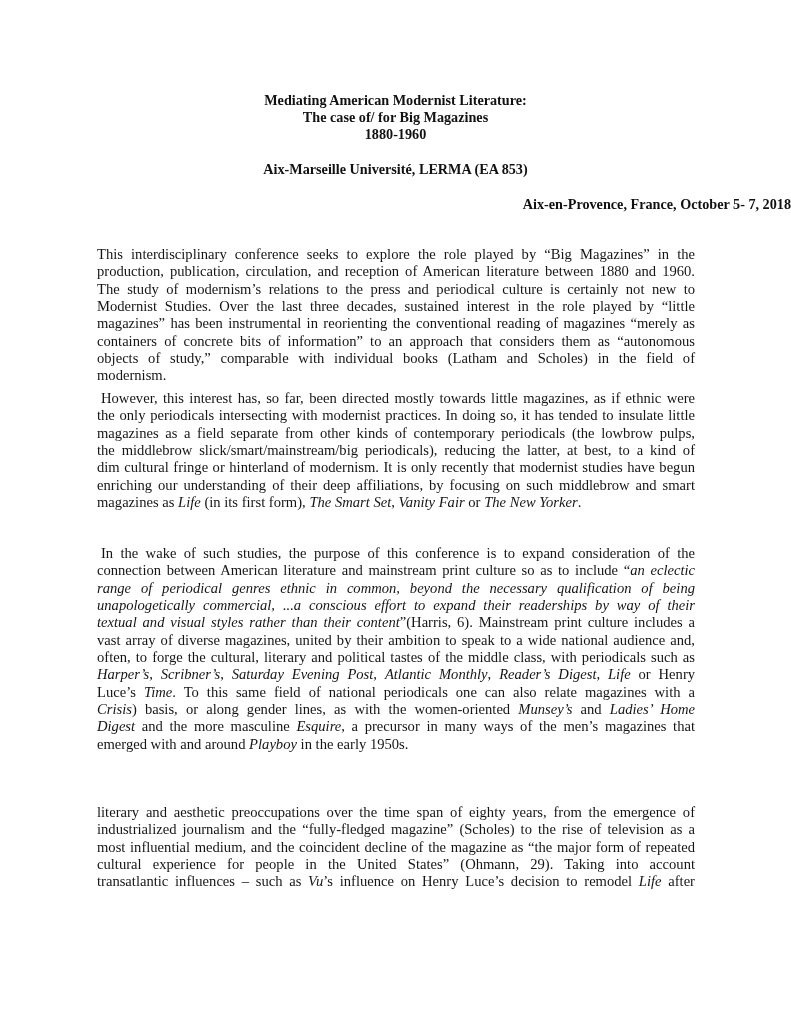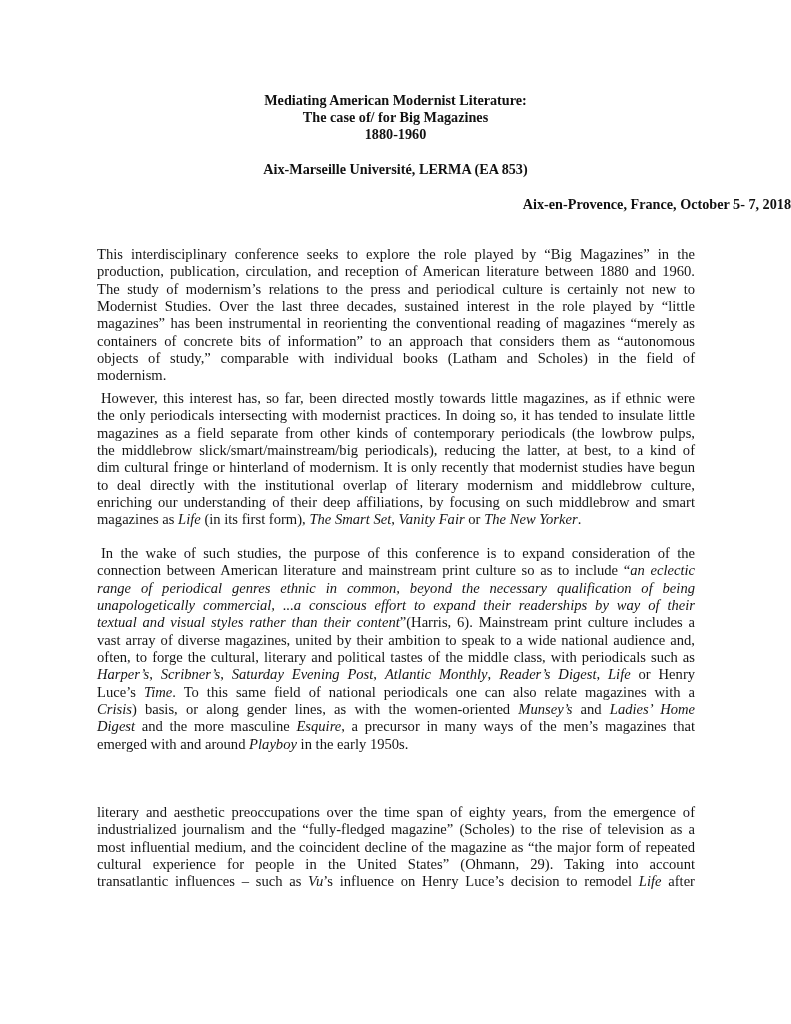--- a/index.html
+++ b/index.html
@@ -46,21 +46,20 @@
     <span class="line">objects of study,” comparable with individual books (Latham and Scholes) in the field of</span>
     <span class="line last">modernism.</span>
   </div>
 
   <div class="body" style="top:390px;">
     <span class="line indent">However, this interest has, so far, been directed mostly towards little magazines, as if ethnic were</span>
     <span class="line">the only periodicals intersecting with modernist practices. In doing so, it has tended to insulate little</span>
     <span class="line">magazines as a field separate from other kinds of contemporary periodicals (the lowbrow pulps,</span>
     <span class="line">the middlebrow slick/smart/mainstream/big periodicals), reducing the latter, at best, to a kind of</span>
     <span class="line">dim cultural fringe or hinterland of modernism. It is only recently that modernist studies have begun</span>
-    <span class="line">to deal directly with the institutional overlap of literary modernism and middlebrow culture,</span>
     <span class="line">enriching our understanding of their deep affiliations, by focusing on such middlebrow and smart</span>
     <span class="line last"><span>magazines as </span><i>Life</i><span> (in its first form), </span><i>The Smart Set</i><span>, </span><i>Vanity Fair</i><span> or </span><i>The New Yorker</i><span>.</span></span>
   </div>
 
   <div class="body" style="top:545px;">
     <span class="line indent">In the wake of such studies, the purpose of this conference is to expand consideration of the</span>
     <span class="line"><span>connection between American literature and mainstream print culture so as to include “</span><i>an eclectic</i></span>
     <span class="line"><i>range of periodical genres ethnic in common, beyond the necessary qualification of being</i></span>
     <span class="line"><i>unapologetically commercial, ...a conscious effort to expand their readerships by way of their</i></span>
     <span class="line"><i>textual and visual styles rather than their content</i><span>”(Harris, 6). Mainstream print culture includes a</span></span>

